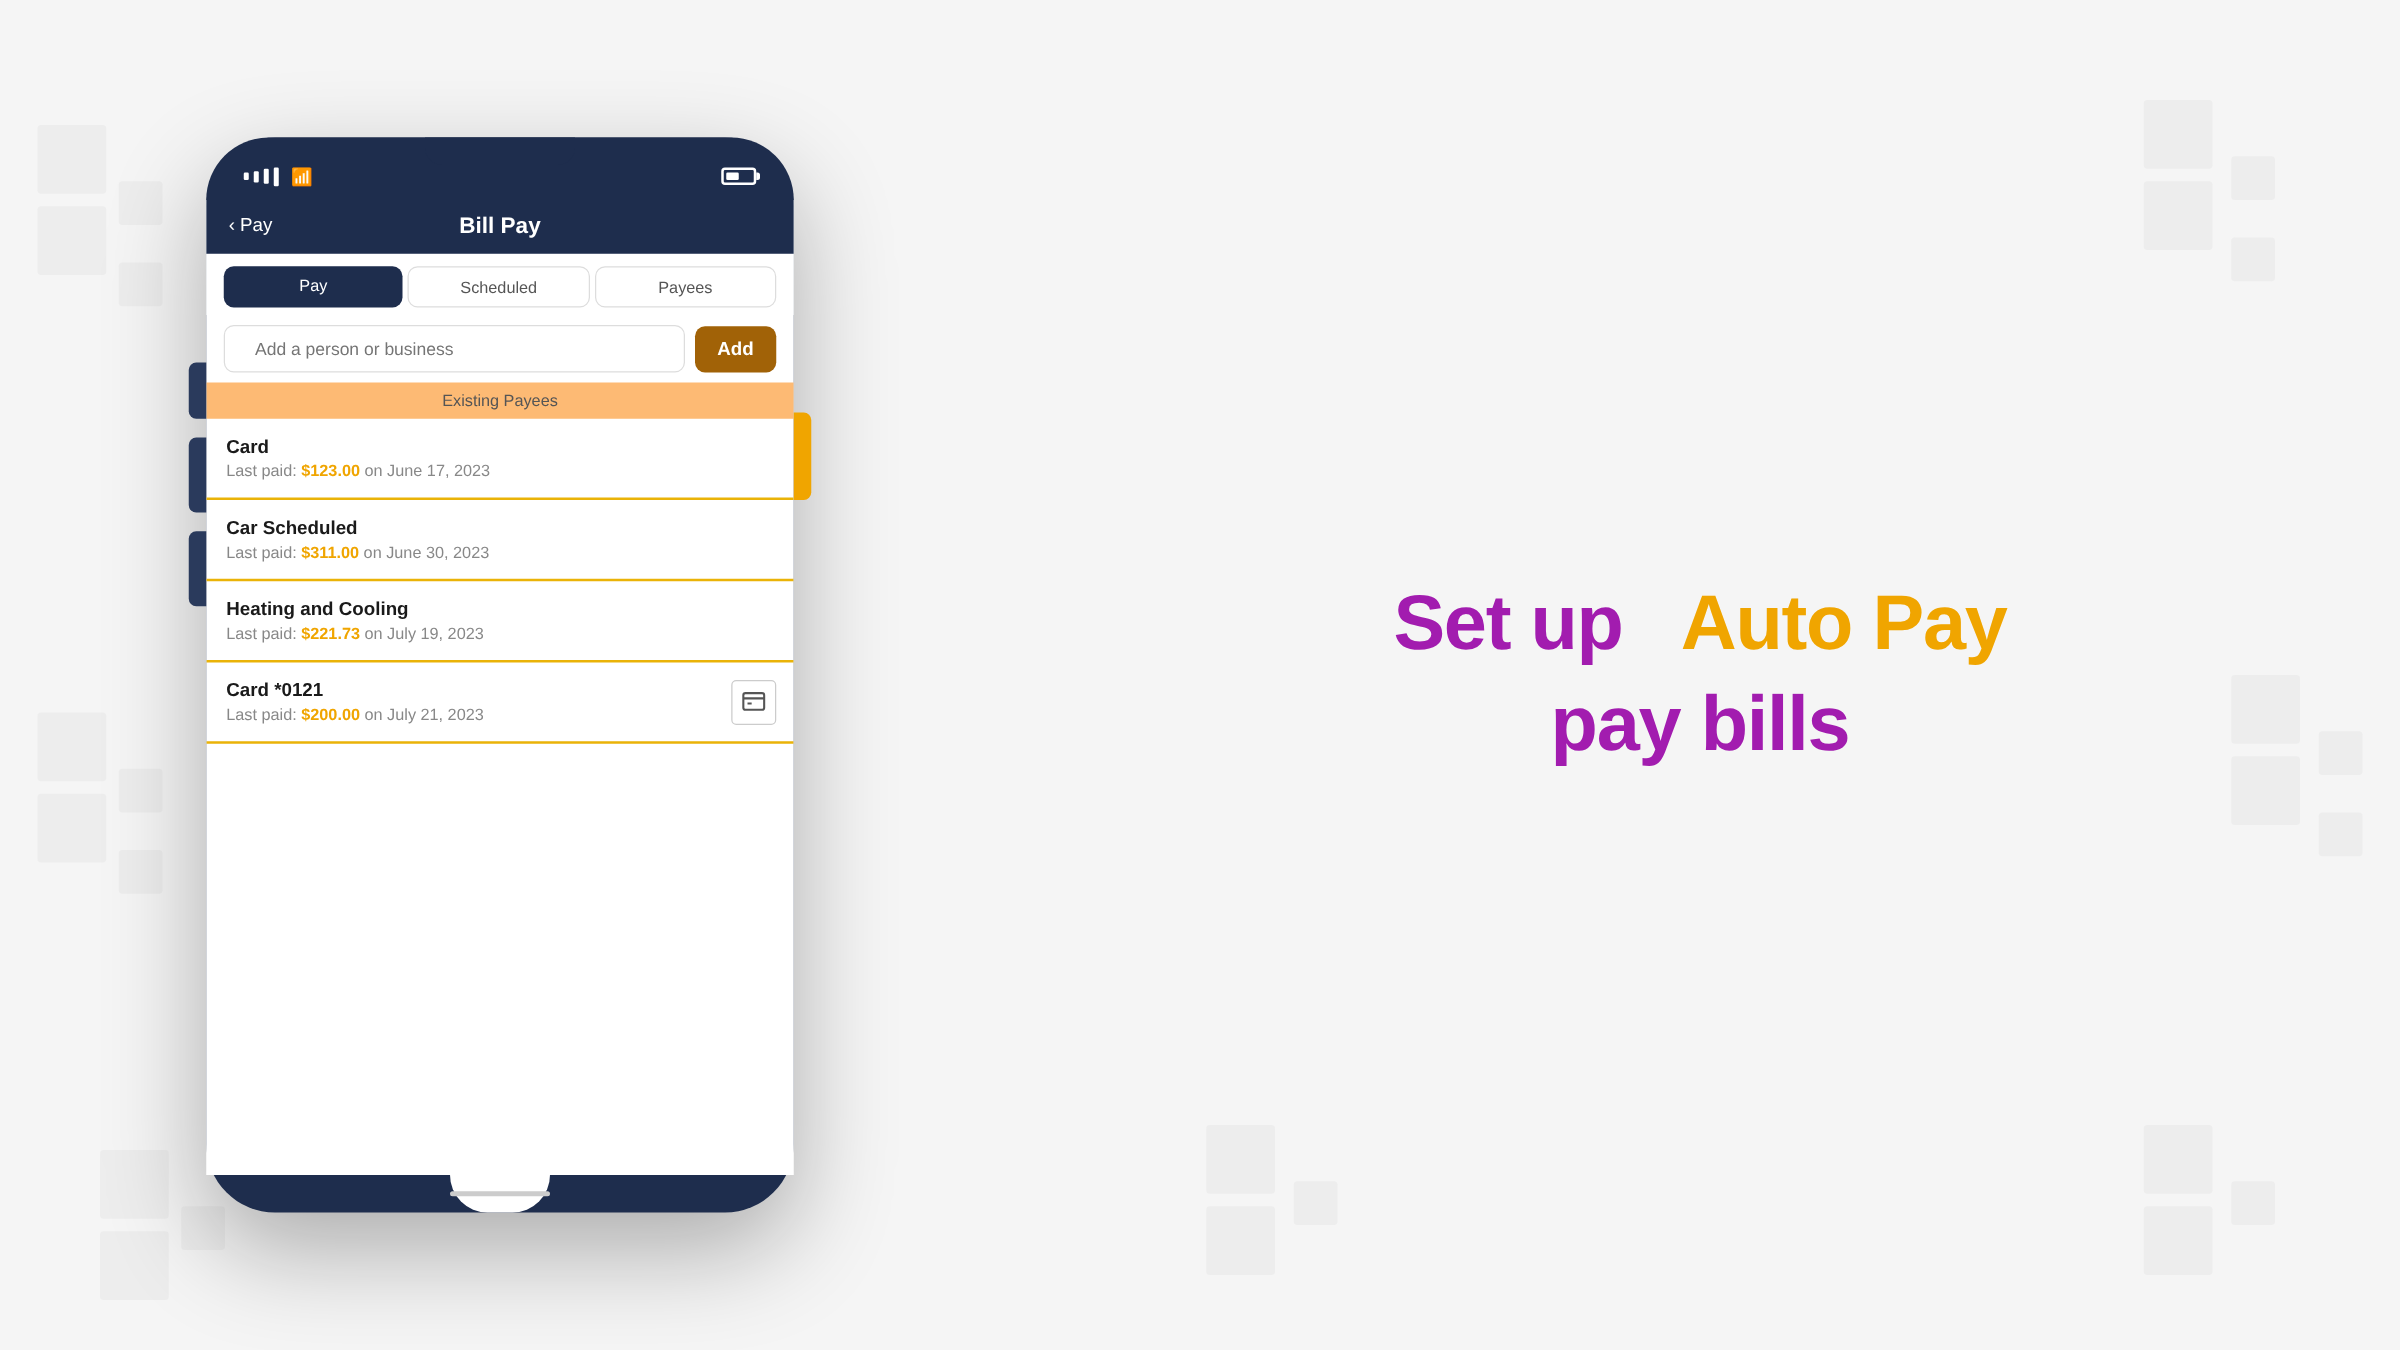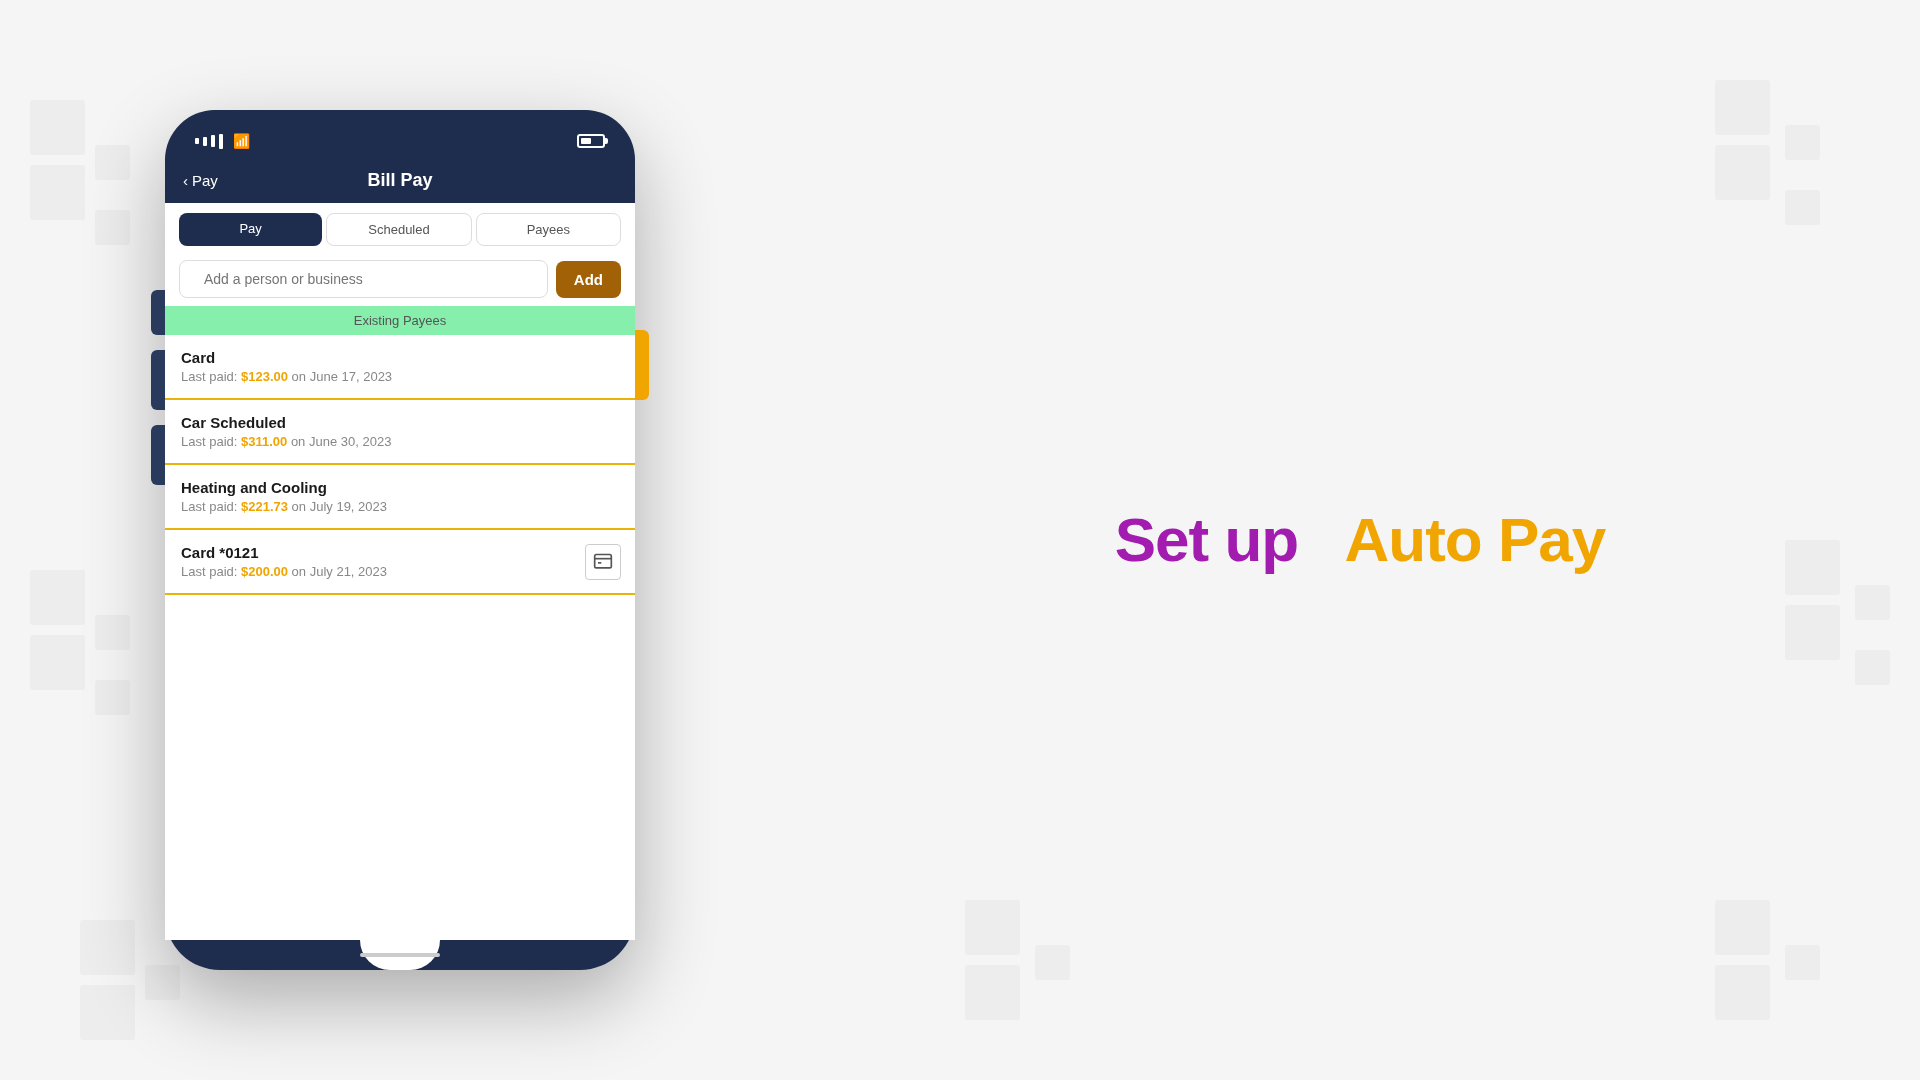--- a/index.html
+++ b/index.html
@@ -257,21 +257,21 @@
       color: white;
       border: none;
       border-radius: 8px;
       padding: 10px 18px;
       font-size: 15px;
       font-weight: 600;
       cursor: pointer;
     }
 
     .existing-payees-label {
-      background: #86efac;
+      background: #fdba74;
       padding: 7px 14px;
       font-size: 13px;
       color: #555;
       text-align: center;
       flex-shrink: 0;
     }
 
     .payee-list {
       flex: 1;
       overflow-y: auto;
@@ -519,14 +519,15 @@
   </div>
 </div>
 
 <div class="right-panel">
   <div class="promo-text">
     <span class="promo-line">
       <span class="promo-dark">Set up</span>
       &nbsp;
       <span class="promo-gold">Auto Pay</span>
     </span>
+    <span class="promo-line promo-dark">pay bills</span>
   </div>
 </div>
 
 </body></html>

